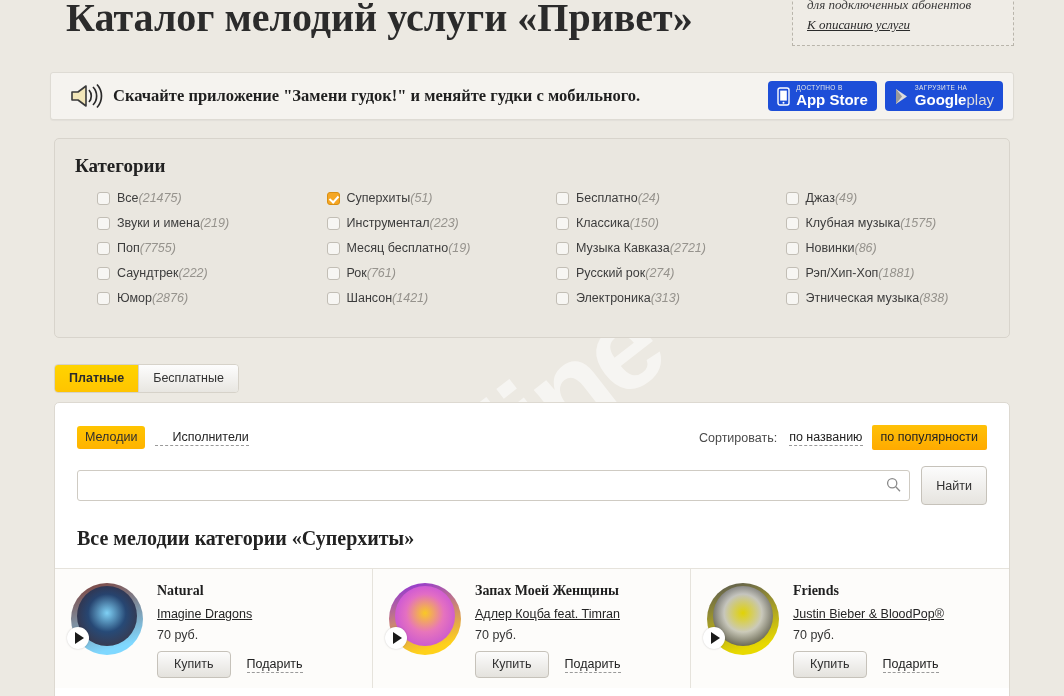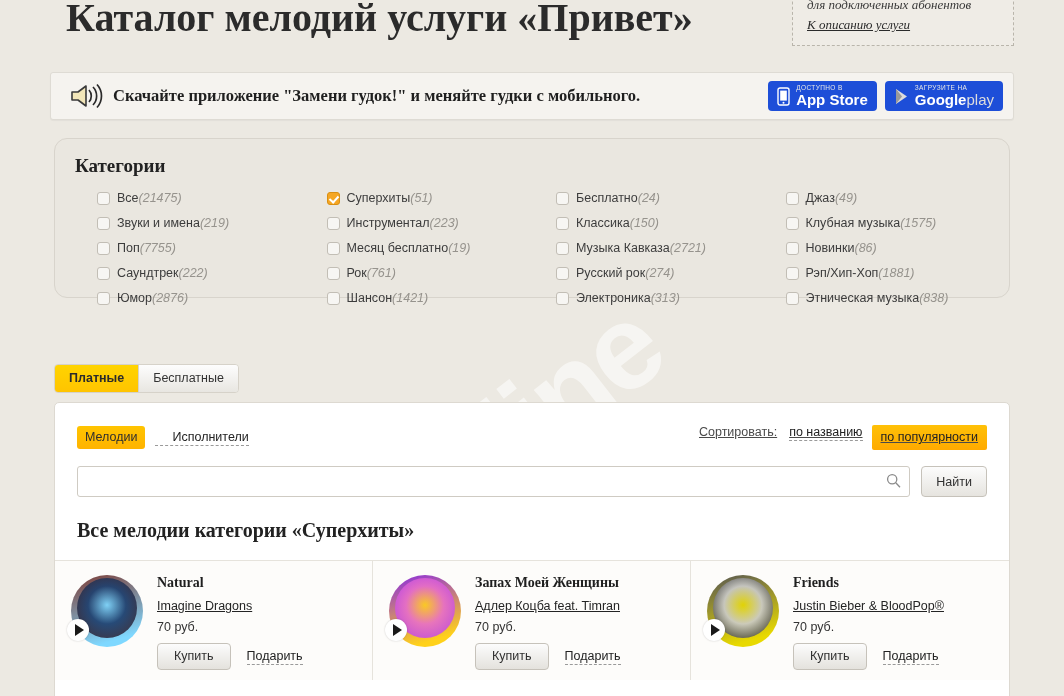--- a/index.html
+++ b/index.html
@@ -107,24 +107,24 @@
   .store-badge .b-small {
     font-size: 6.5px; letter-spacing: .4px; text-transform: uppercase; color: #e8e8e8;
   }
   .store-badge .b-big { font-size: 15px; font-weight: bold; margin-top: 1px; }
   #badge-googleplay .b-big .light { font-weight: normal; color:#ddd; }
 
   
   #categories-panel {
     position: absolute;
     left: 54px; top: 138px;
-    width: 956px; height: 160px;
+    width: 956px; height: 200px;
     background: #eae7e0;
     border: 1px solid #d8d4cc;
-    border-radius: 13px;
+    border-radius: 5px;
     padding: 14px 18px 0 18px;
   }
   #categories-title {
     font-family: "Liberation Serif", serif;
     font-weight: bold;
     font-size: 19px;
     color: #222;
     margin: 2px 0 14px 2px;
   }
   #categories-columns {
@@ -222,24 +222,23 @@
   }
   .viewtab.link {
     color: #222;
     border-bottom: 1px dashed #9a9a9a;
     padding: 0 0 1px 17px;
     margin-left: 10px;
   }
   #sort-wrap {
     margin-left: auto;
     display: flex;
-    align-items: flex-start;
+    align-items: center;
     font-size: 12.5px;
     color: #4a4a4a;
-    text-decoration: underline;
   }
   #sort-label { margin-right: 12px; }
   .sort-opt {
     cursor: pointer;
     color: #222;
     border-bottom: 1px dashed #9a9a9a;
     padding-bottom: 1px;
   }
   .sort-opt.active {
     background: linear-gradient(#ffc107,#ffaa00);
@@ -273,21 +272,21 @@
   }
   #search-icon {
     position: absolute;
     right: 9px; top: 7px;
     width: 15px; height: 15px;
     cursor: pointer;
   }
   #search-button {
     flex: 0 0 auto;
     margin-left: 11px;
-    height: 31px;
+    height: 39px;
     min-width: 62px;
     padding: 0 14px;
     border: 1px solid #c6c2ba;
     border-radius: 4px;
     background: linear-gradient(#fcfcfc,#e6e4df);
     font-size: 12.5px;
     font-family: "Liberation Sans", sans-serif;
     color: #2f2f2f;
     cursor: pointer;
   }

